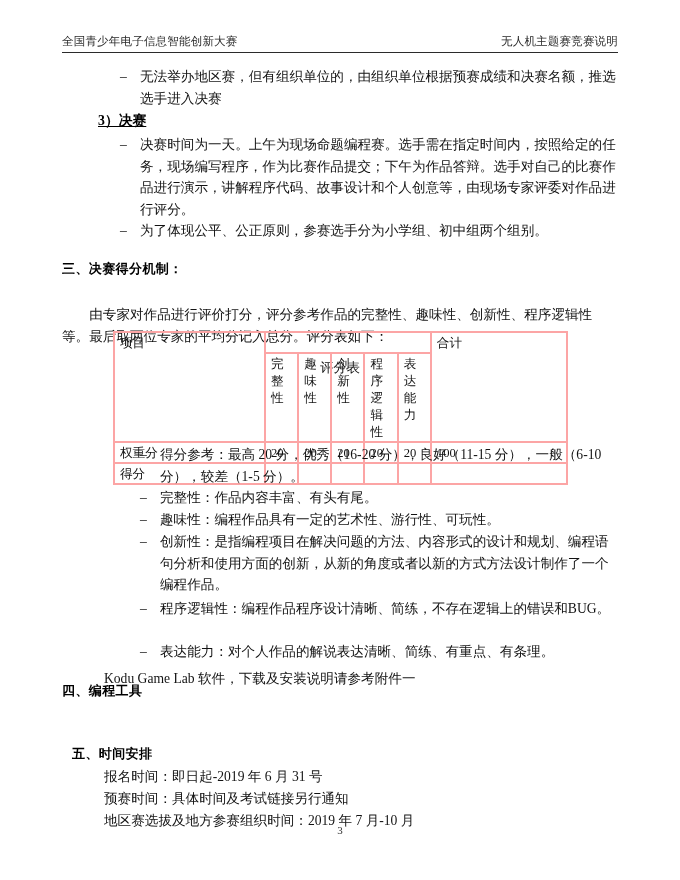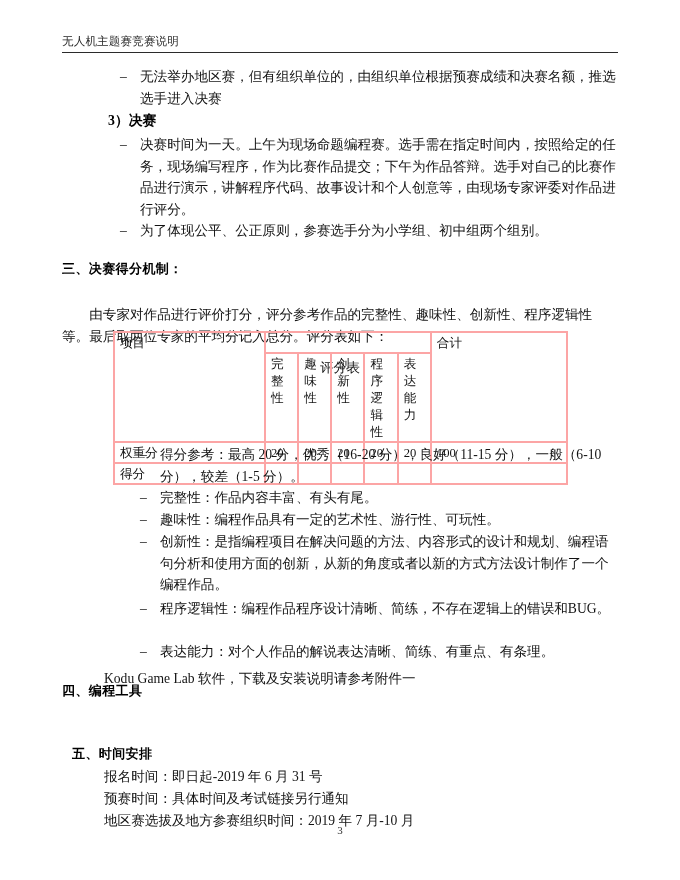--- a/index.html
+++ b/index.html
@@ -135,29 +135,30 @@
     font-size: 11px;
     color: #333;
   }
 </style>
 </head>
 <body>
 
 <div class="page">
 
   <div class="header">
+    <span class="h-left">全国青少年电子信息智能创新大赛</span>
     <span class="h-right">无人机主题赛竞赛说明</span>
   </div>
 
   <div class="dash-item" style="left:120px; top:66px; width:500px;">
     <span class="marker">–</span>
     <span class="dash-text">无法举办地区赛，但有组织单位的，由组织单位根据预赛成绩和决赛名额，推选选手进入决赛</span>
   </div>
 
-  <div class="sub-heading" style="left:108px; top:110px; width:300px;">3）决赛</div>
+  <div class="sub-heading" style="left:98px; top:110px; width:300px;text-decoration:underline;">3）决赛</div>
 
   <div class="dash-item" style="left:120px; top:134px; width:500px;">
     <span class="marker">–</span>
     <span class="dash-text">决赛时间为一天。上午为现场命题编程赛。选手需在指定时间内，按照给定的任务，现场编写程序，作为比赛作品提交；下午为作品答辩。选手对自己的比赛作品进行演示，讲解程序代码、故事设计和个人创意等，由现场专家评委对作品进行评分。</span>
   </div>
 
   <div class="dash-item" style="left:120px; top:220px; width:500px;">
     <span class="marker">–</span>
     <span class="dash-text">为了体现公平、公正原则，参赛选手分为小学组、初中组两个组别。</span>
   </div>

